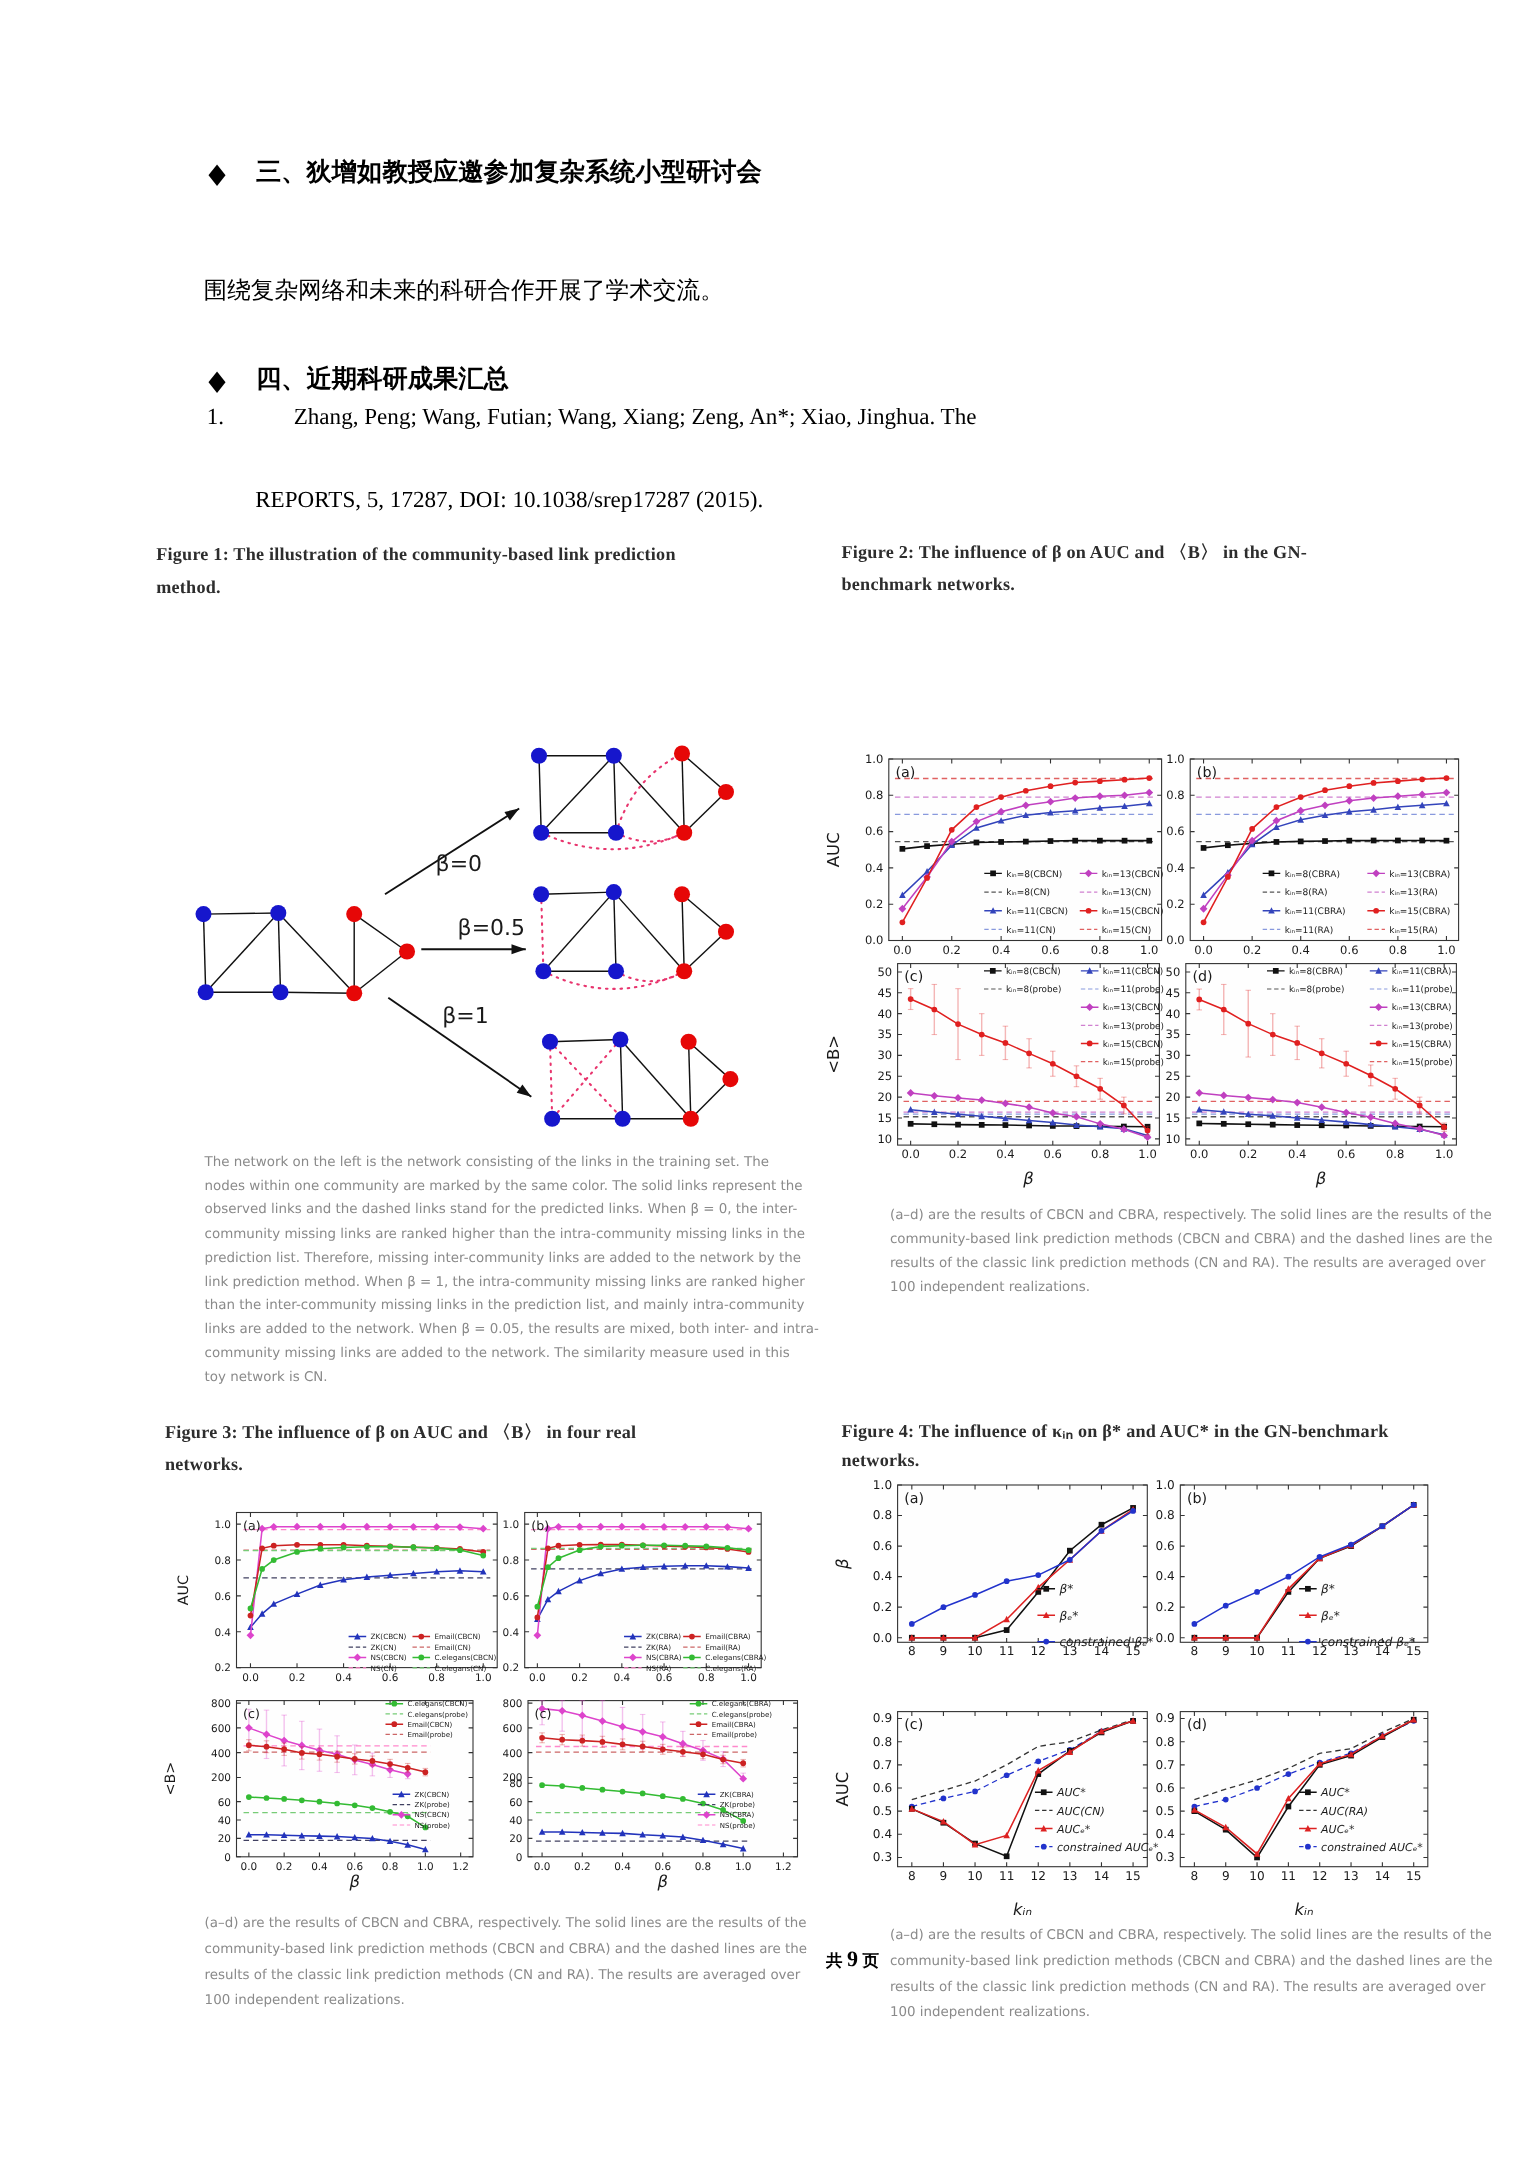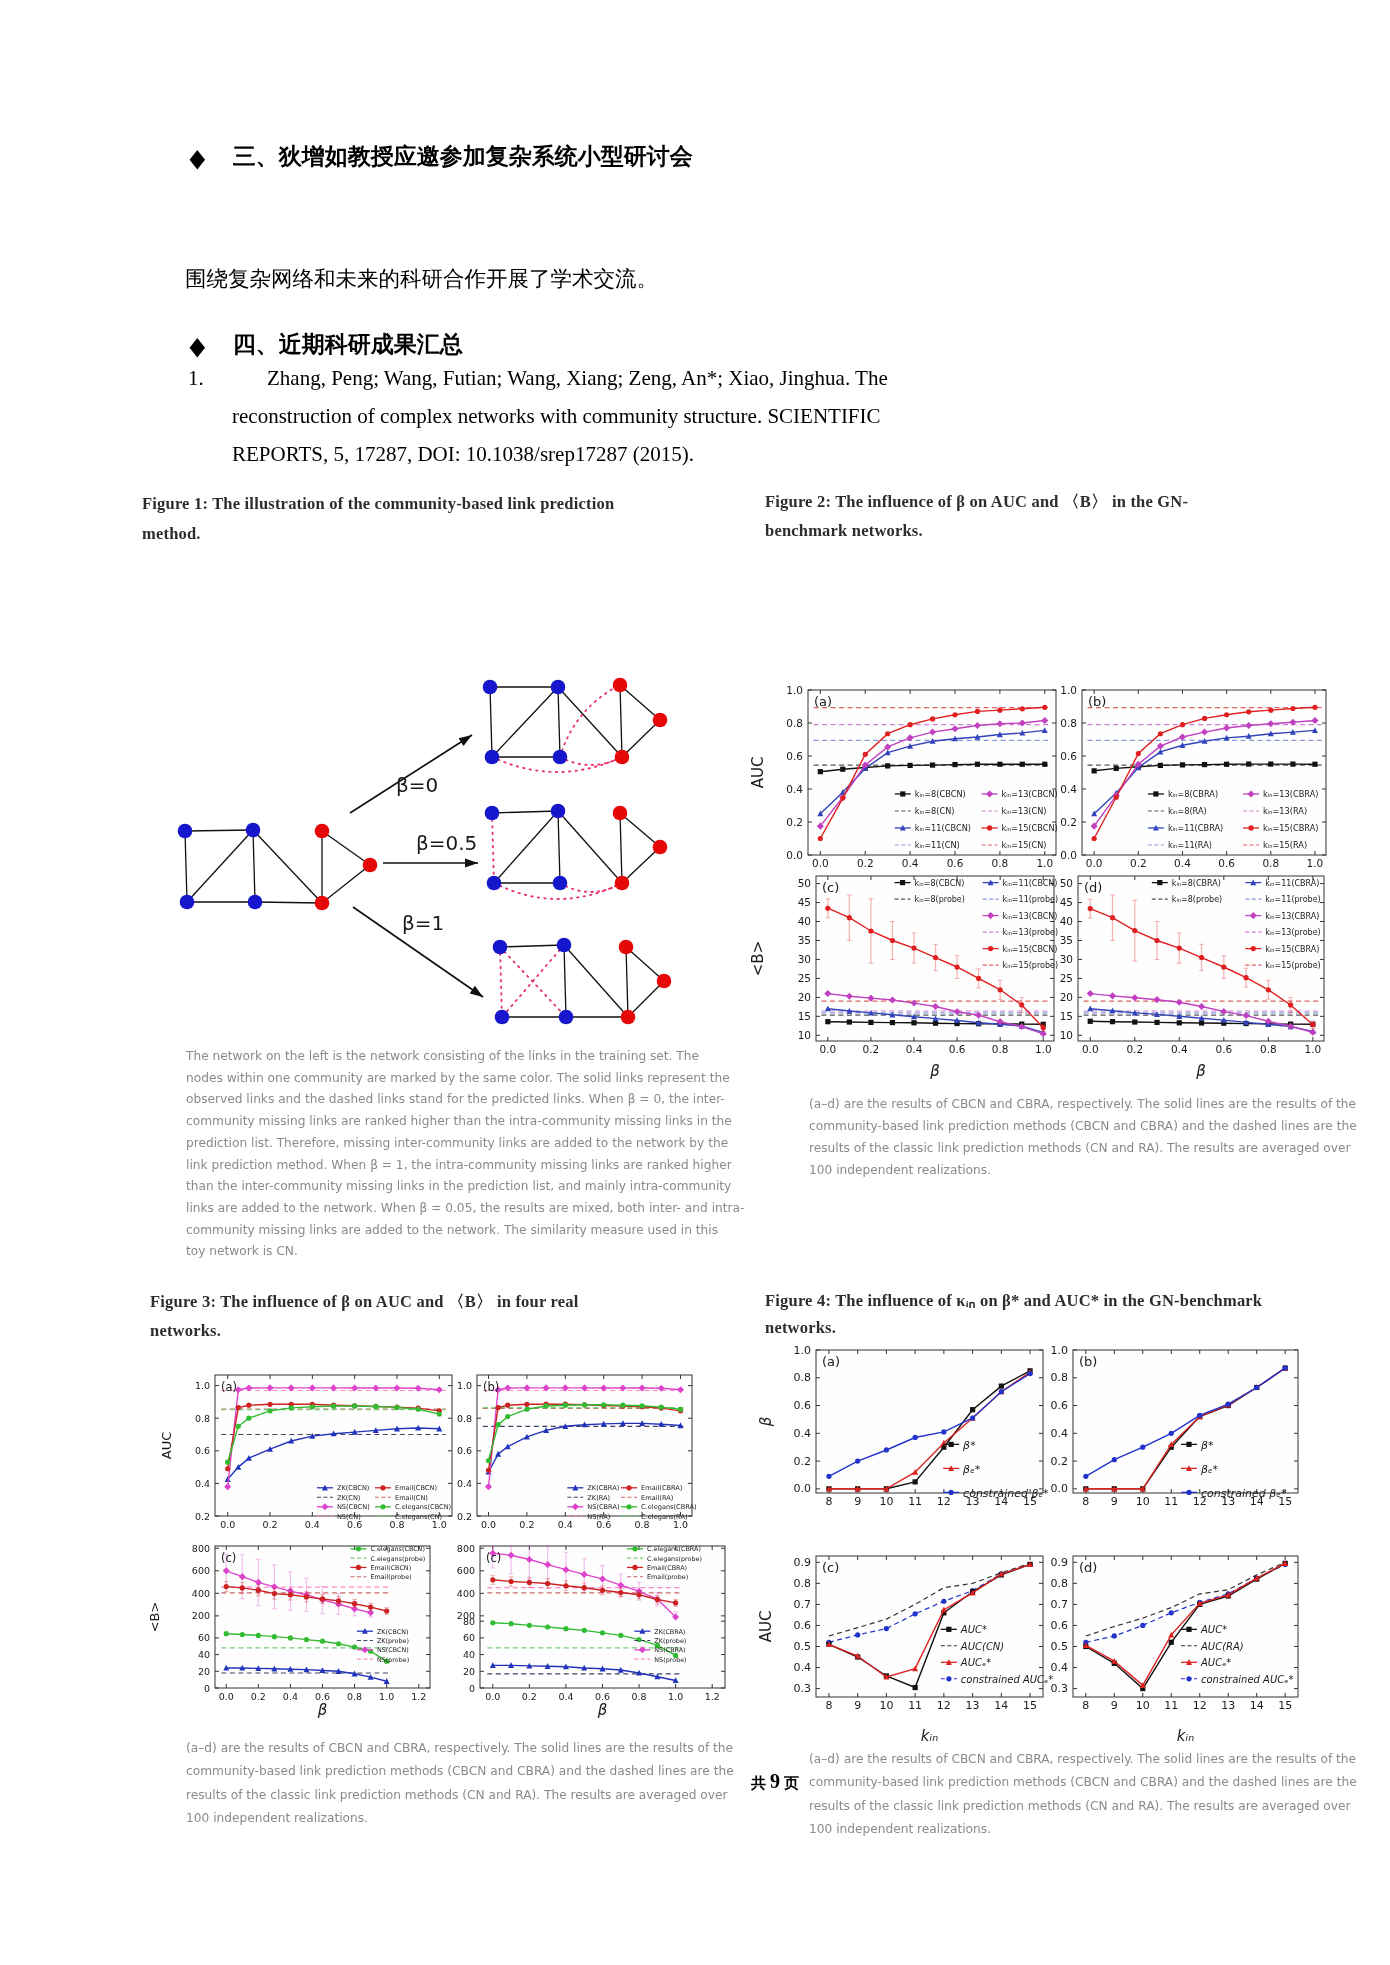--- a/index.html
+++ b/index.html
@@ -21,29 +21,28 @@
 </style>
 </head>
 <body>
 
 <div class="page">
 
   <div class="abs h-row" style="left:190px;top:141px;">
     <span class="diamond">◆</span><span>三、狄增如教授应邀参加复杂系统小型研讨会</span>
   </div>
 
-  <div class="abs para" style="left:185px;top:264px;">围绕复杂网络和未来的科研合作开展了学术交流。</div>
+  <div class="abs para" style="left:185px;top:249px;">围绕复杂网络和未来的科研合作开展了学术交流。</div>
 
   <div class="abs h-row" style="left:190px;top:329px;">
     <span class="diamond">◆</span><span>四、近期科研成果汇总</span>
   </div>
 
   <div class="abs cite" style="left:188px;top:366px;">1.</div>
   <div class="abs cite" style="left:232px;top:366px;margin-left:35px;">Zhang, Peng; Wang, Futian; Wang, Xiang; Zeng, An*; Xiao, Jinghua. The</div>
-  <div class="abs cite" style="left:232px;top:404px;">reconstruction of complex networks with community structure.  SCIENTIFIC</div>
   <div class="abs cite" style="left:232px;top:442px;">REPORTS, 5, 17287, DOI: 10.1038/srep17287 (2015).</div>
 
   <div class="abs fig-title" style="left:142px;top:494px;">Figure 1: The illustration of the community-based link prediction</div>
   <div class="abs fig-title" style="left:142px;top:524px;">method.</div>
   <svg class="abs" style="left:140px;top:545px;" width="540" height="500">
       <line x1="45" y1="286" x2="113" y2="285" stroke="#111" stroke-width="1.3"></line>
       <line x1="45" y1="286" x2="47" y2="357" stroke="#111" stroke-width="1.3"></line>
       <line x1="113" y1="285" x2="47" y2="357" stroke="#111" stroke-width="1.3"></line>
       <line x1="113" y1="285" x2="115" y2="357" stroke="#111" stroke-width="1.3"></line>
       <line x1="47" y1="357" x2="115" y2="357" stroke="#111" stroke-width="1.3"></line>

